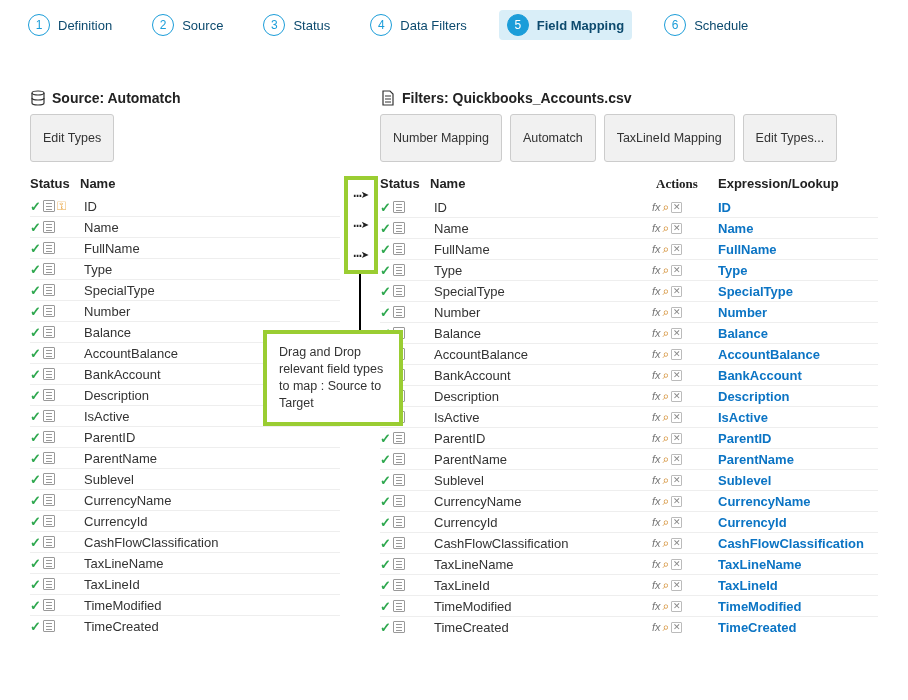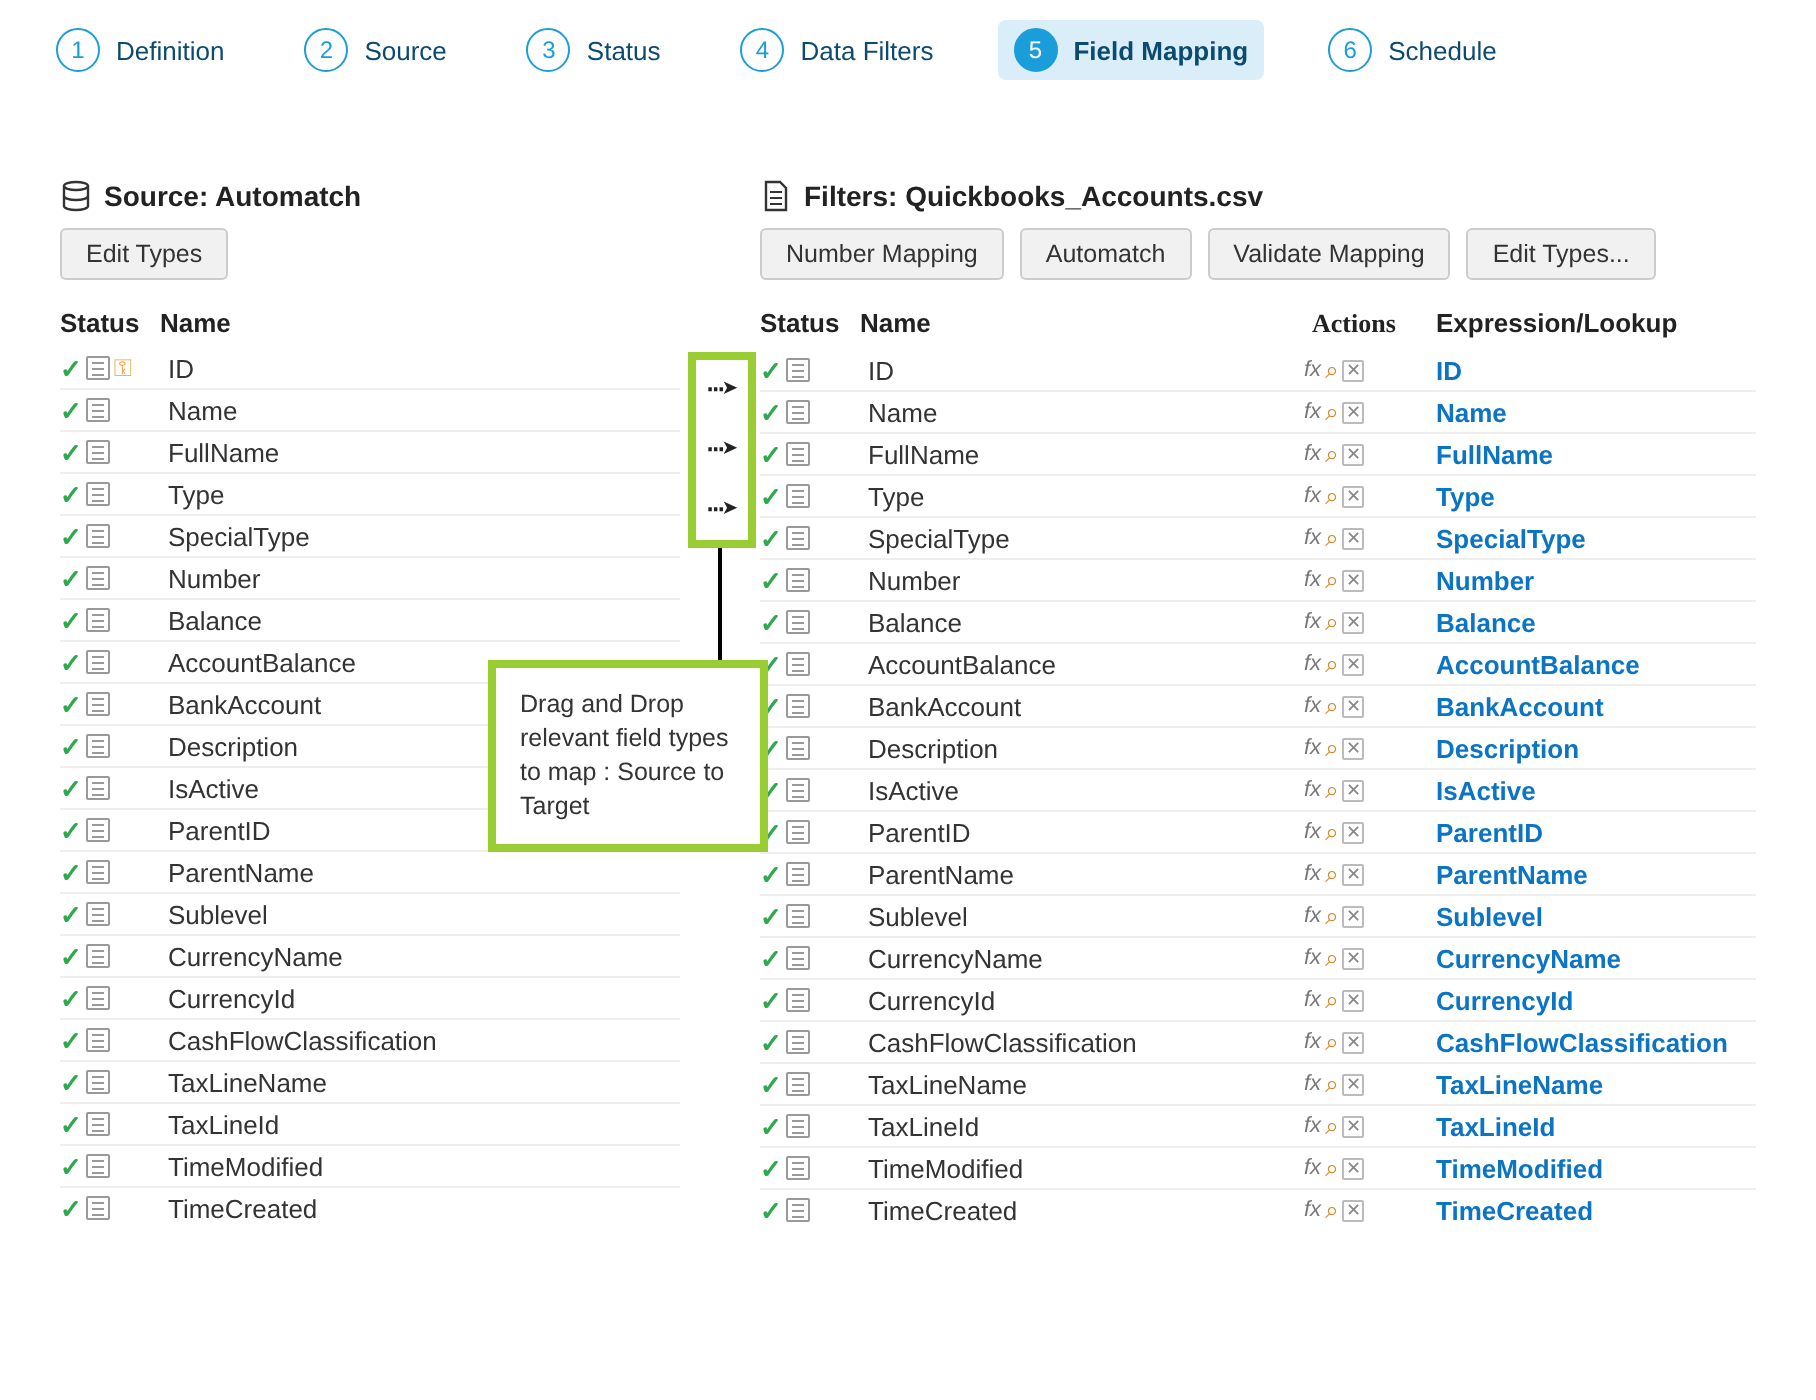--- a/index.html
+++ b/index.html
@@ -17,21 +17,21 @@
 
 .main { display: flex; padding: 40px 30px 20px 30px; gap: 0; position: relative; }
 .panel { flex: 1; }
 .panel.source { max-width: 310px; margin-right: 40px; }
 .panel.target { flex: 1.6; }
 
 .panel-title { display: flex; align-items: center; gap: 6px; font-weight: 700; font-size: 14px; margin-bottom: 8px; }
 .panel-title svg { width: 16px; height: 16px; }
 
 .btn-row { display: flex; gap: 8px; margin-bottom: 10px; }
-.btn { background: #f1f1f1; border: 1px solid #ccc; border-radius: 3px; padding: 5px 12px; font-size: 12.5px; cursor: pointer; color: #333; }
+.btn { background: #f1f1f1; border: 1px solid #ccc; border-radius: 3px; padding: 16px 12px; font-size: 12.5px; cursor: pointer; color: #333; }
 
 .cols { display: flex; gap: 6px; font-weight: 700; font-size: 13px; border-bottom: 1px solid transparent; padding: 4px 0; }
 .cols .c-status { width: 44px; }
 .cols .c-name { flex: 1; }
 .cols .c-actions { width: 56px; font-family: Liberation Serif, serif; }
 .cols .c-expr { width: 160px; }
 
 .row { display: flex; align-items: center; gap: 10px; padding: 2.5px 0; font-size: 13px; border-top: 1px solid #eee; }
 .row:first-of-type { border-top: none; }
 .row .c-status { width: 44px; display: flex; align-items: center; gap: 2px; }
@@ -259,21 +259,21 @@
     <div class="panel-title">
       <svg viewBox="0 0 16 16">
           <path d="M3 1h7l3 3v11H3z" fill="none" stroke="#333" stroke-width="1.2"></path>
           <path d="M5 6h6M5 9h6M5 12h6" stroke="#333" stroke-width="1"></path>
         </svg>
       <span>Filters: Quickbooks_Accounts.csv</span>
     </div>
     <div class="btn-row">
       <button class="btn">Number Mapping</button>
       <button class="btn">Automatch</button>
-      <button class="btn">Validate Mapping</button>
+      <button class="btn">TaxLineId Mapping</button>
       <button class="btn">Edit Types...</button>
     </div>
     <div class="cols">
       <div class="c-status">Status</div>
       <div class="c-name">Name</div>
       <div class="c-actions">Actions</div>
       <div class="c-expr">Expression/Lookup</div>
     </div>
     <div id="target-rows">
         <div class="row">
@@ -551,17 +551,17 @@
         </div>
       </div>
   </div>
 
   <div class="drag-box" style="left:344px; top:126px;">
     <span class="dot-arrow">⋯➤</span>
     <span class="dot-arrow">⋯➤</span>
     <span class="dot-arrow">⋯➤</span>
   </div>
   <div class="connector" style="left:359px; top:224px; height:56px;"></div>
-  <div class="callout-box" style="left:244px; top:280px;">
+  <div class="callout-box" style="left:263px; top:280px;">
     <span>Drag and Drop relevant field types to map : Source to Target</span>
   </div>
 
 </div>
 
 </body></html>

